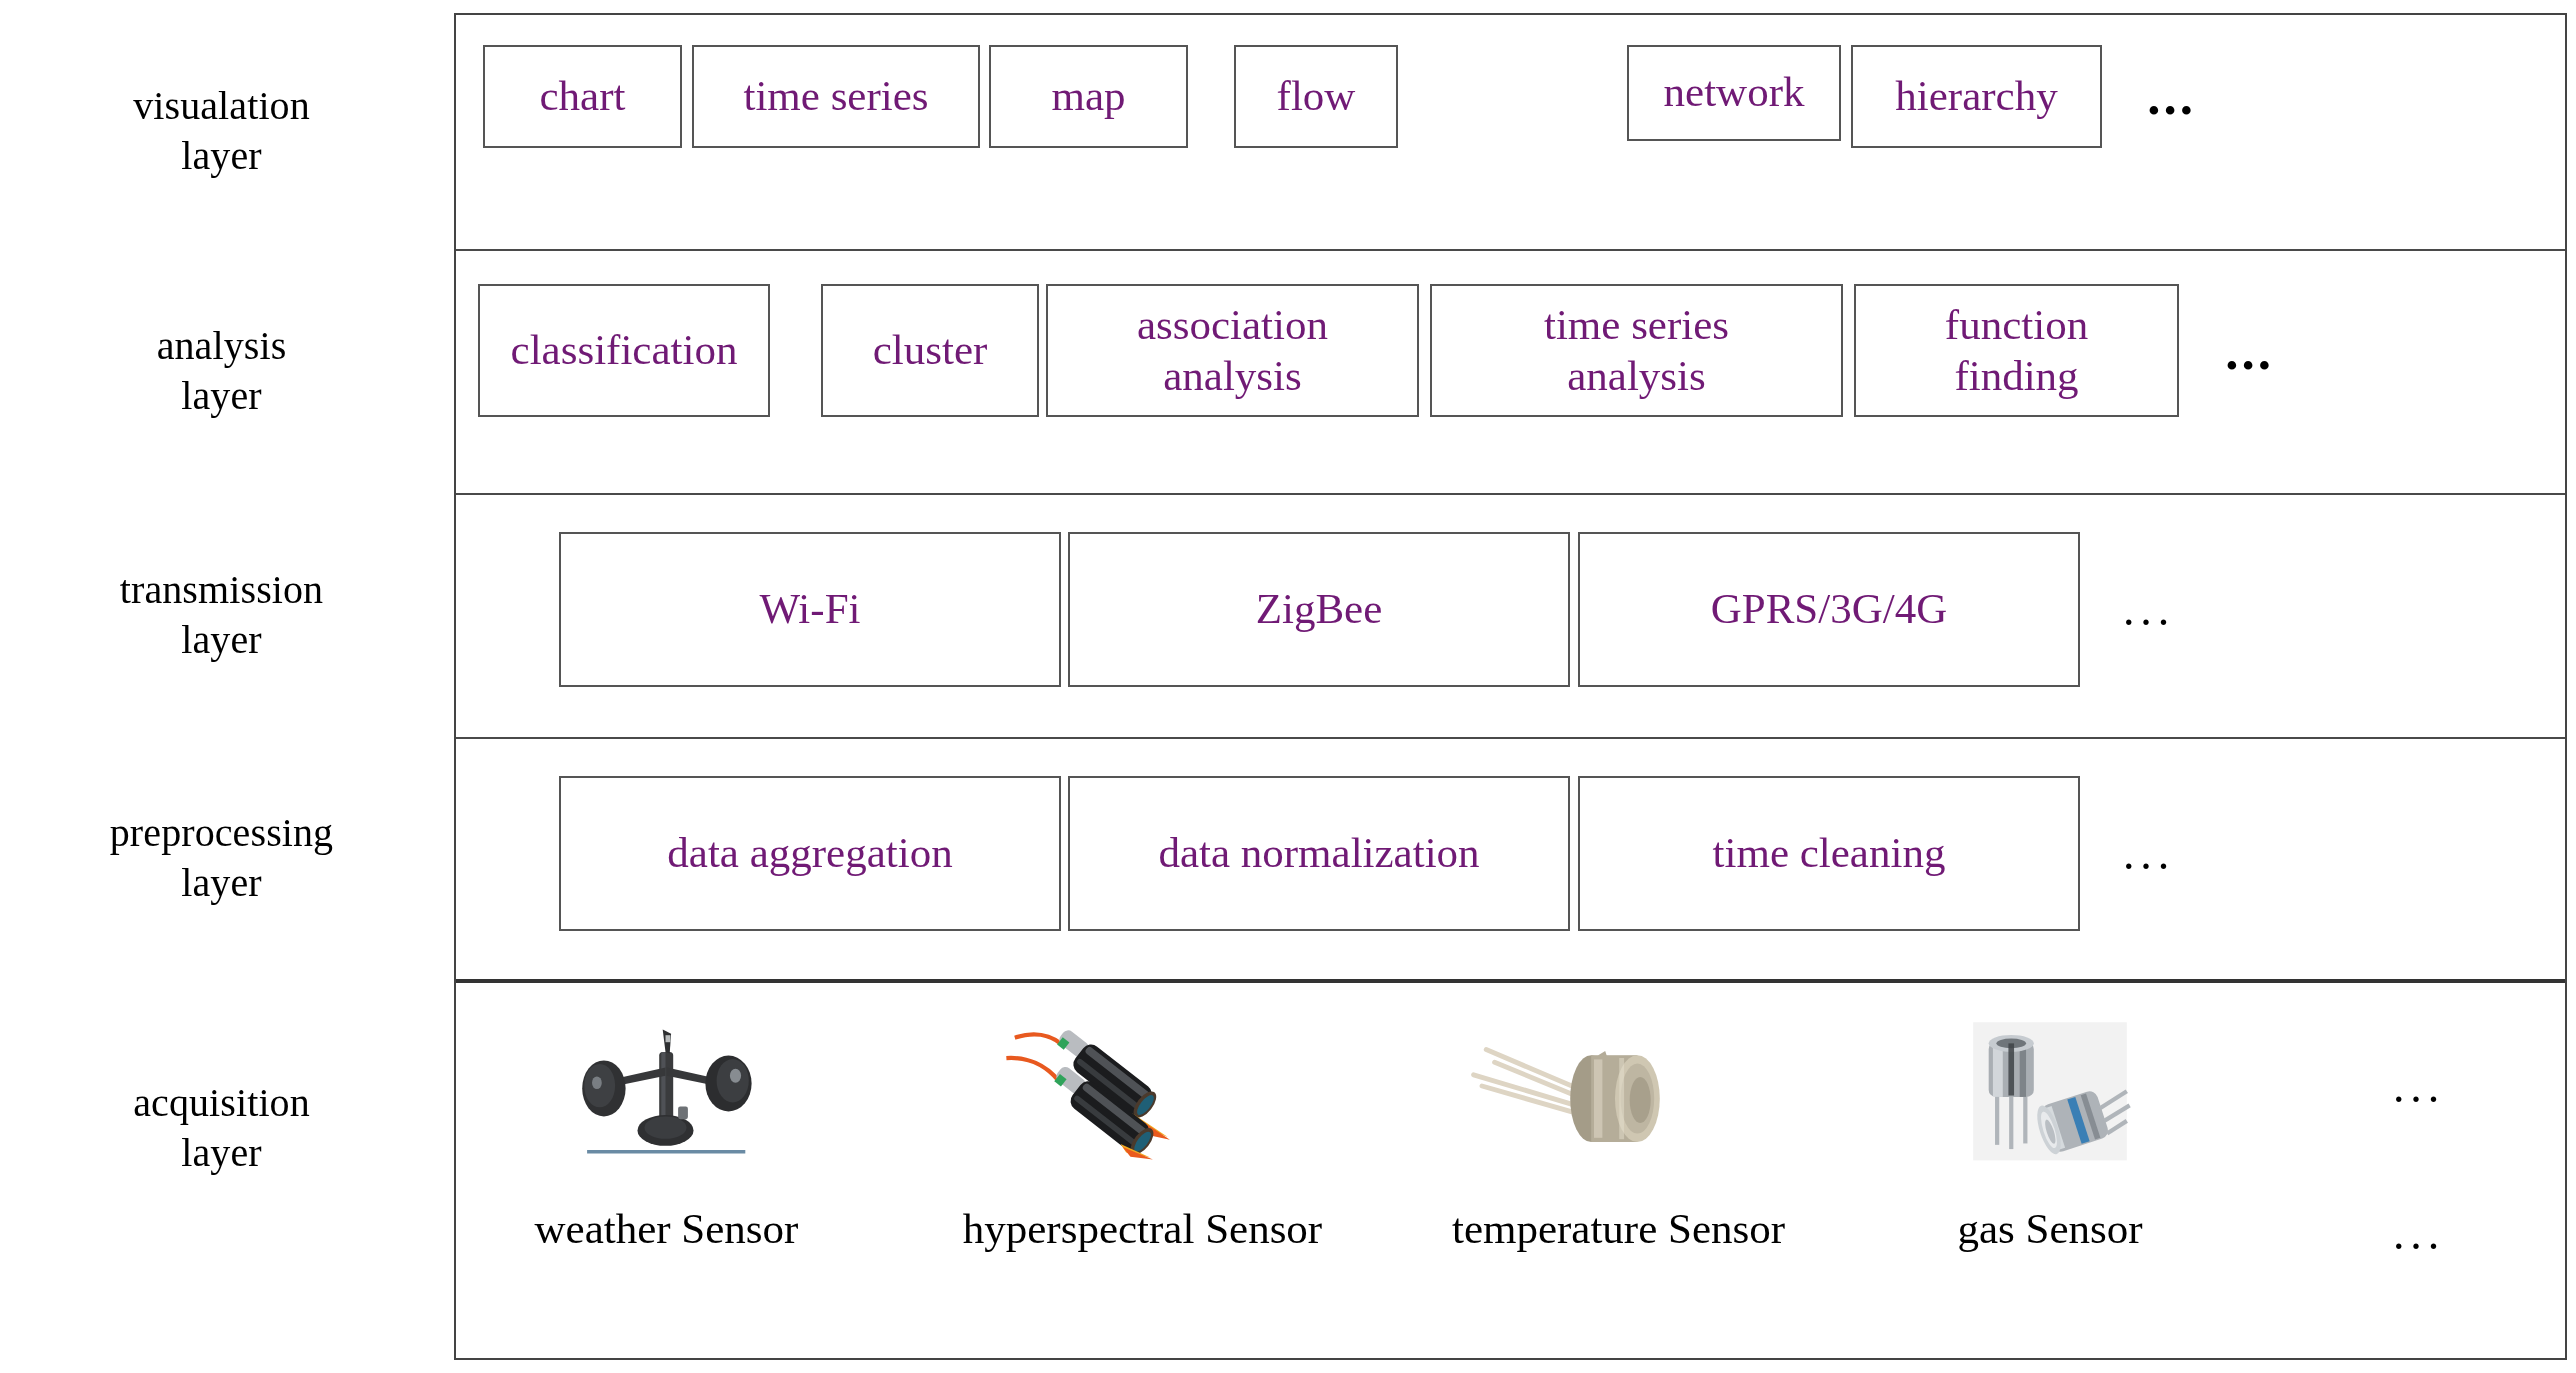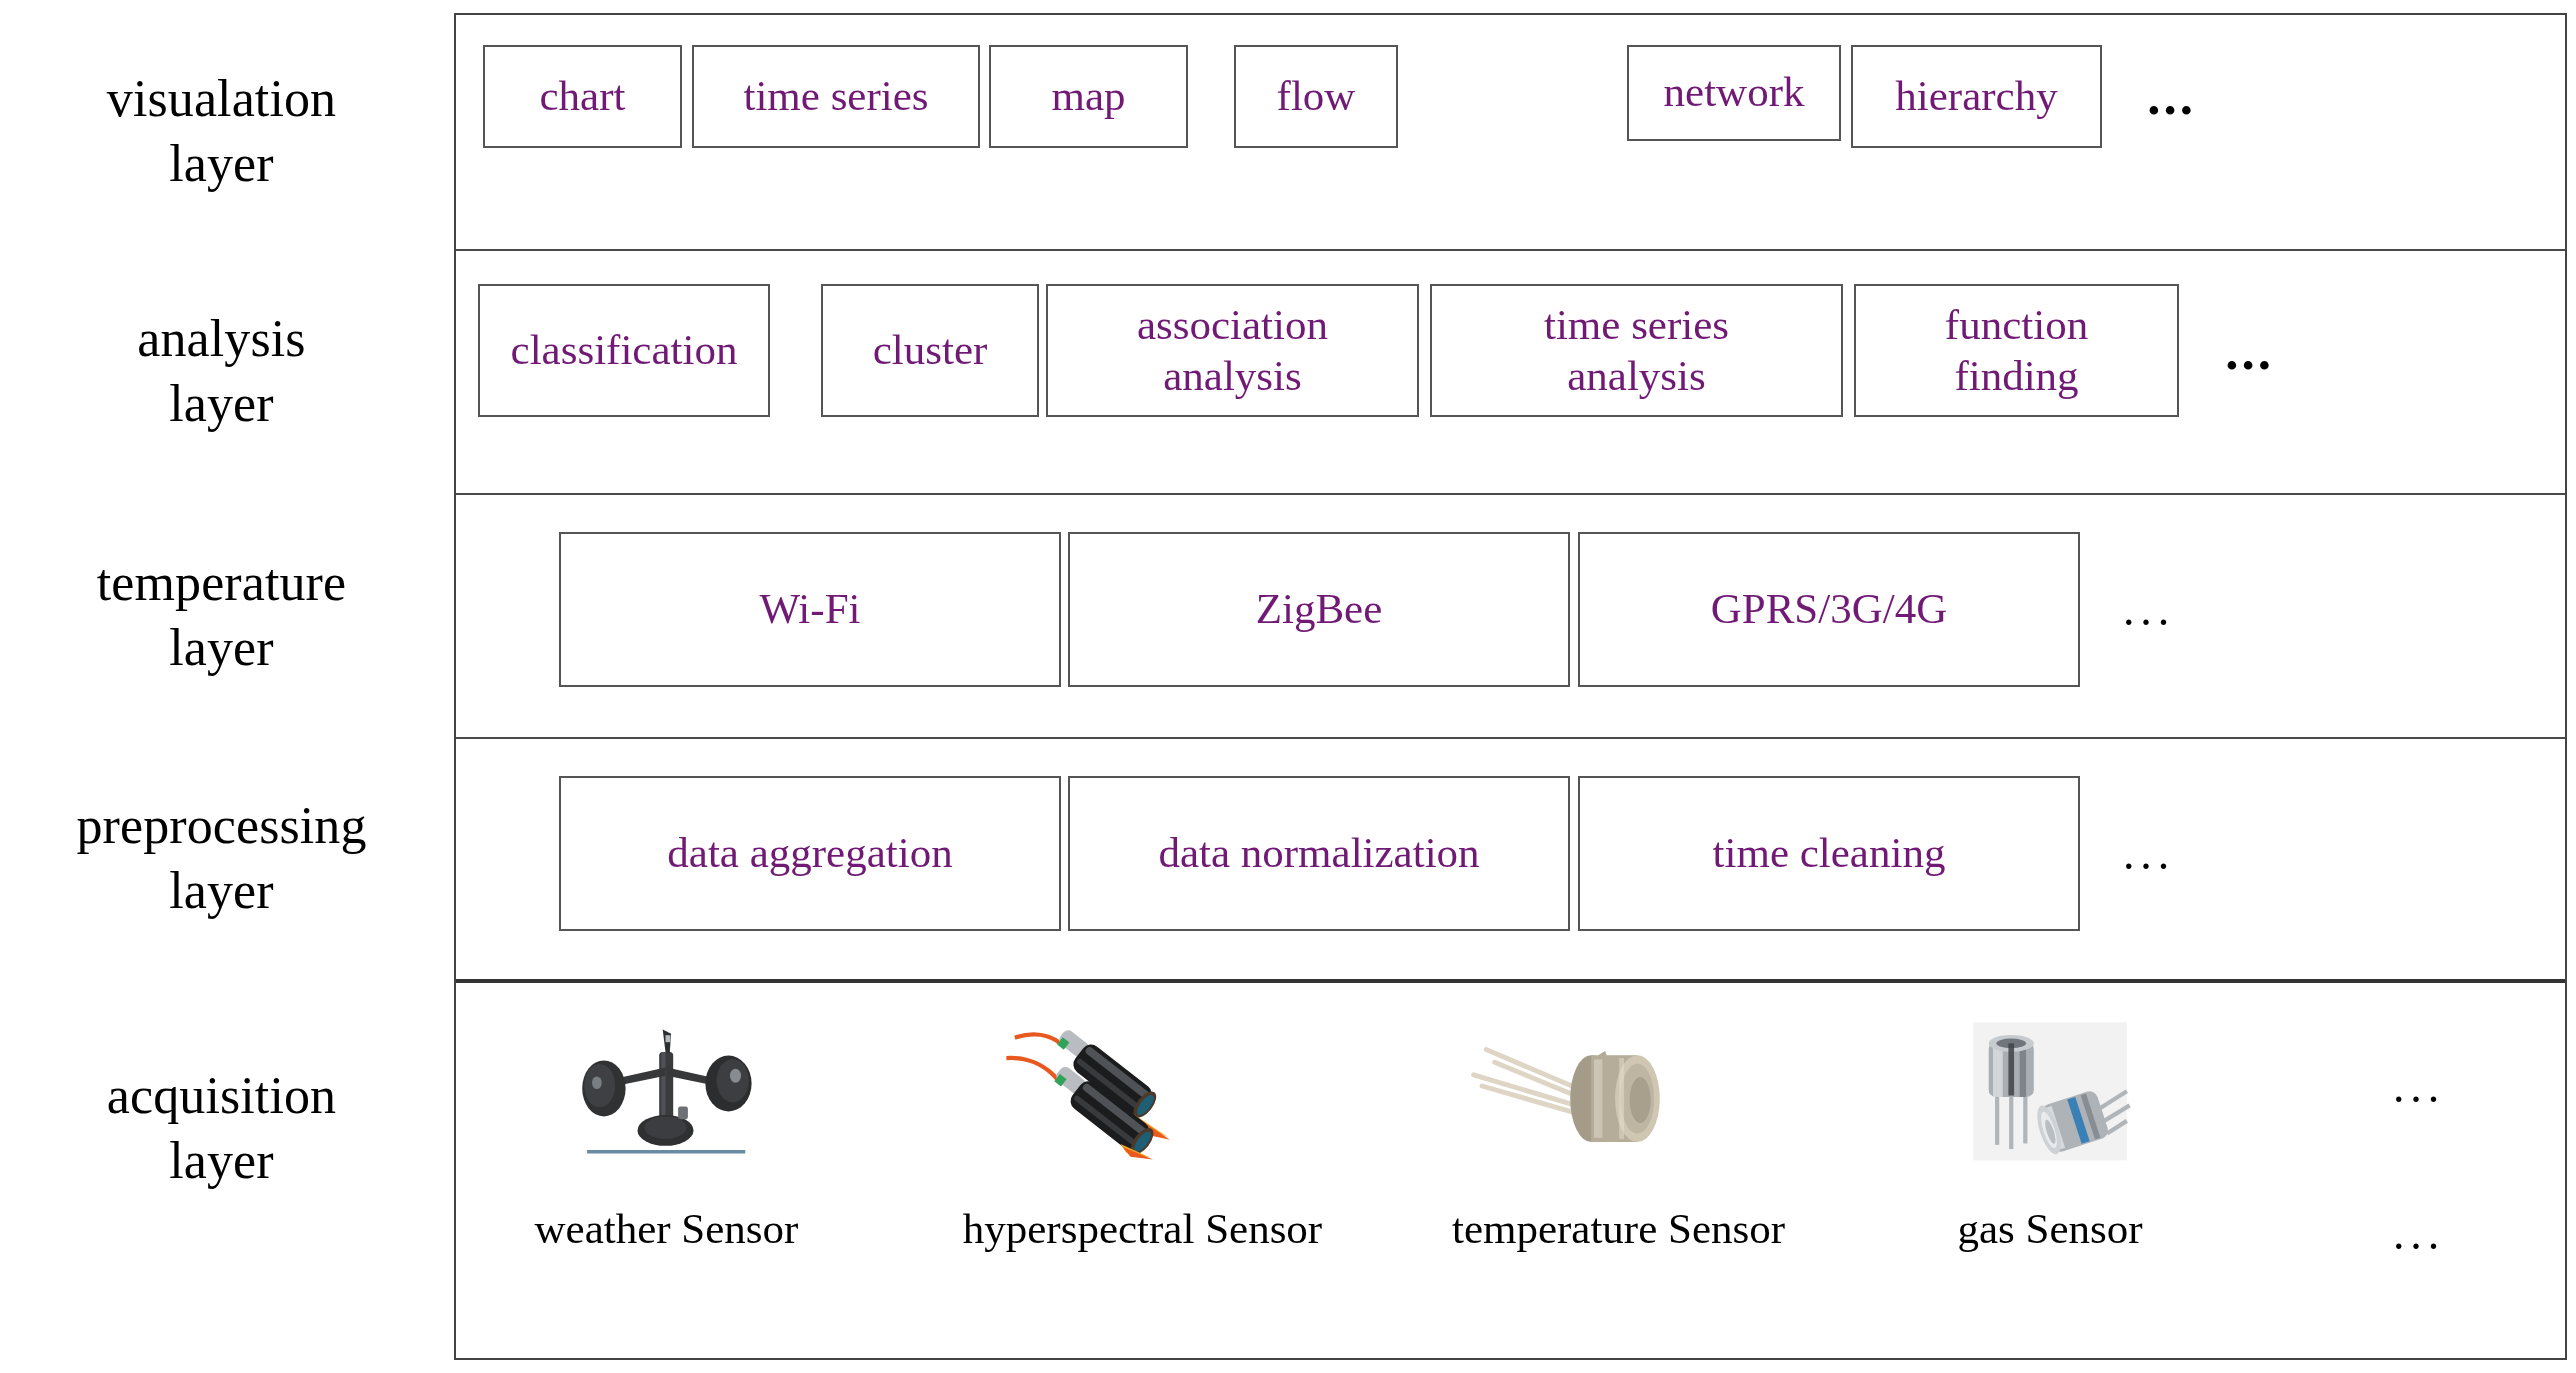--- a/index.html
+++ b/index.html
@@ -8,21 +8,21 @@
     background:#ffffff;
     font-family:"Liberation Serif","DejaVu Serif",serif;
     color:#000;
     overflow:hidden;
   }
   #root{position:relative;width:2576px;height:1374px;}
 
   
   .label-col{position:absolute;left:0;width:443px;display:flex;align-items:center;justify-content:center;}
   .layer-label{
-    text-align:center;font-size:52px;line-height:1.25;letter-spacing:0.1px;color:#000;
+    text-align:center;font-size:40px;line-height:1.25;letter-spacing:0.1px;color:#000;
   }
   .layer-label .l2{display:block;}
 
   
   #container{
     position:absolute;left:454px;top:13.3px;width:2113px;height:1347px;
     border:2.2px solid #444;
     box-sizing:border-box;
     background:#fff;
   }
@@ -75,21 +75,21 @@
 
   <div class="label-col" style="top:249px;height:244px;">
     <div class="layer-label">
       <span>analysis</span>
       <span class="l2">layer</span>
     </div>
   </div>
 
   <div class="label-col" style="top:493px;height:244px;">
     <div class="layer-label">
-      <span>temperature</span>
+      <span>transmission</span>
       <span class="l2">layer</span>
     </div>
   </div>
 
   <div class="label-col" style="top:736px;height:244px;">
     <div class="layer-label">
       <span>preprocessing</span>
       <span class="l2">layer</span>
     </div>
   </div>

